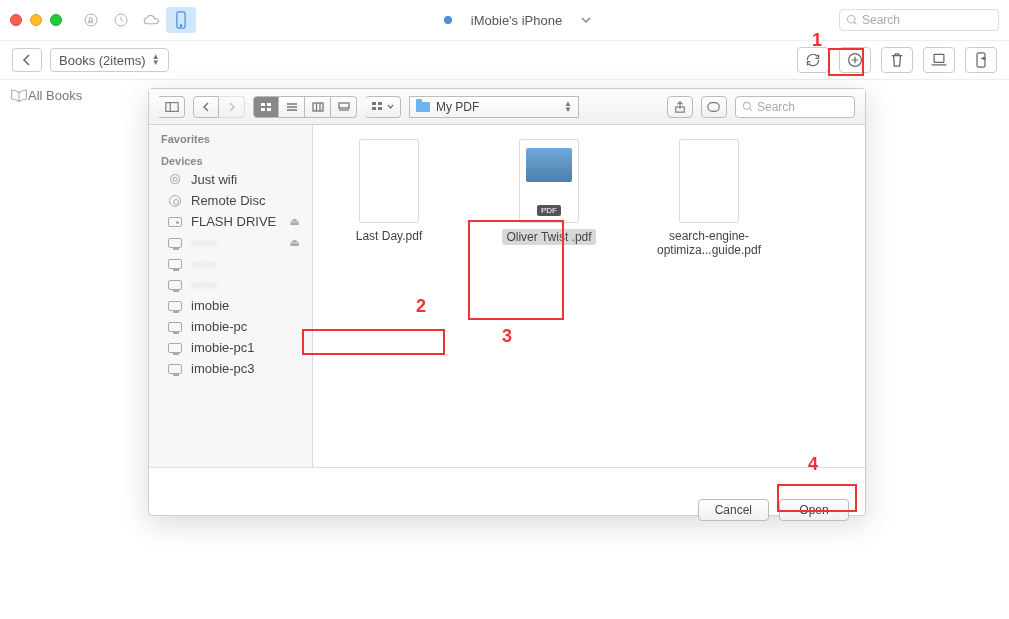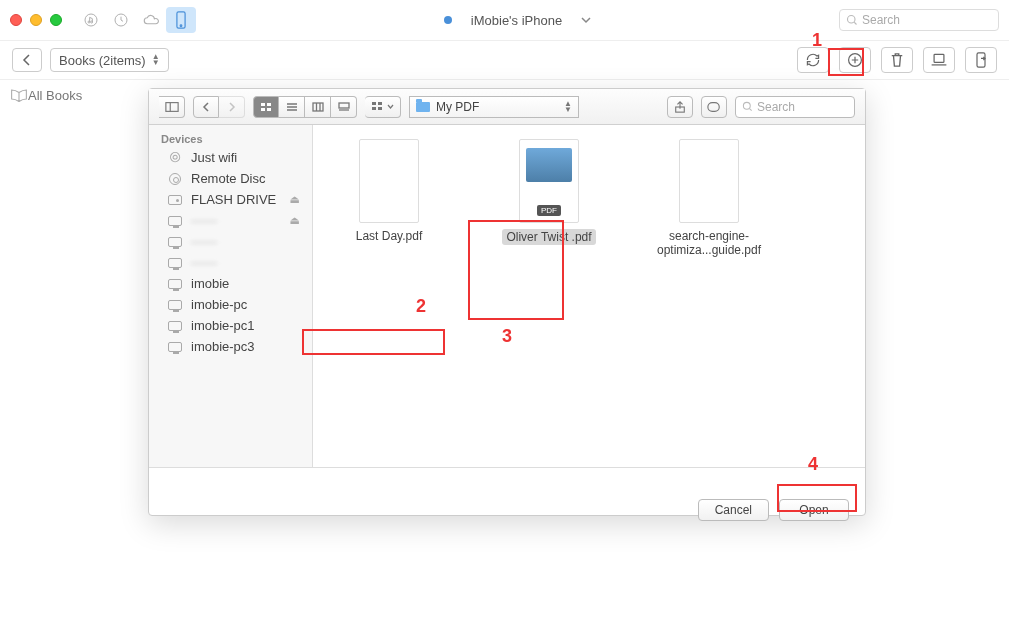--- a/index.html
+++ b/index.html
@@ -272,20 +272,21 @@
       <svg width="11" height="11" viewBox="0 0 16 16">
           <circle cx="7" cy="7" r="5" fill="none" stroke="#bbb" stroke-width="1.5"></circle>
           <path d="M11 11l3 3" stroke="#bbb" stroke-width="1.5"></path>
         </svg>
       <span>Search</span>
     </div>
   </div>
 
   <div class="dlg-body">
     <div class="dlg-sidebar">
+      <div class="sb-section">Favorites</div>
       <div class="sb-section">Devices</div>
 
       <div class="sb-item">
         <span class="sb-icon wifi-arc">⦾</span>
         <span>Just wifi</span>
       </div>
       <div class="sb-item">
         <span class="sb-icon">
             <span class="disc-icon"></span>
           </span>

